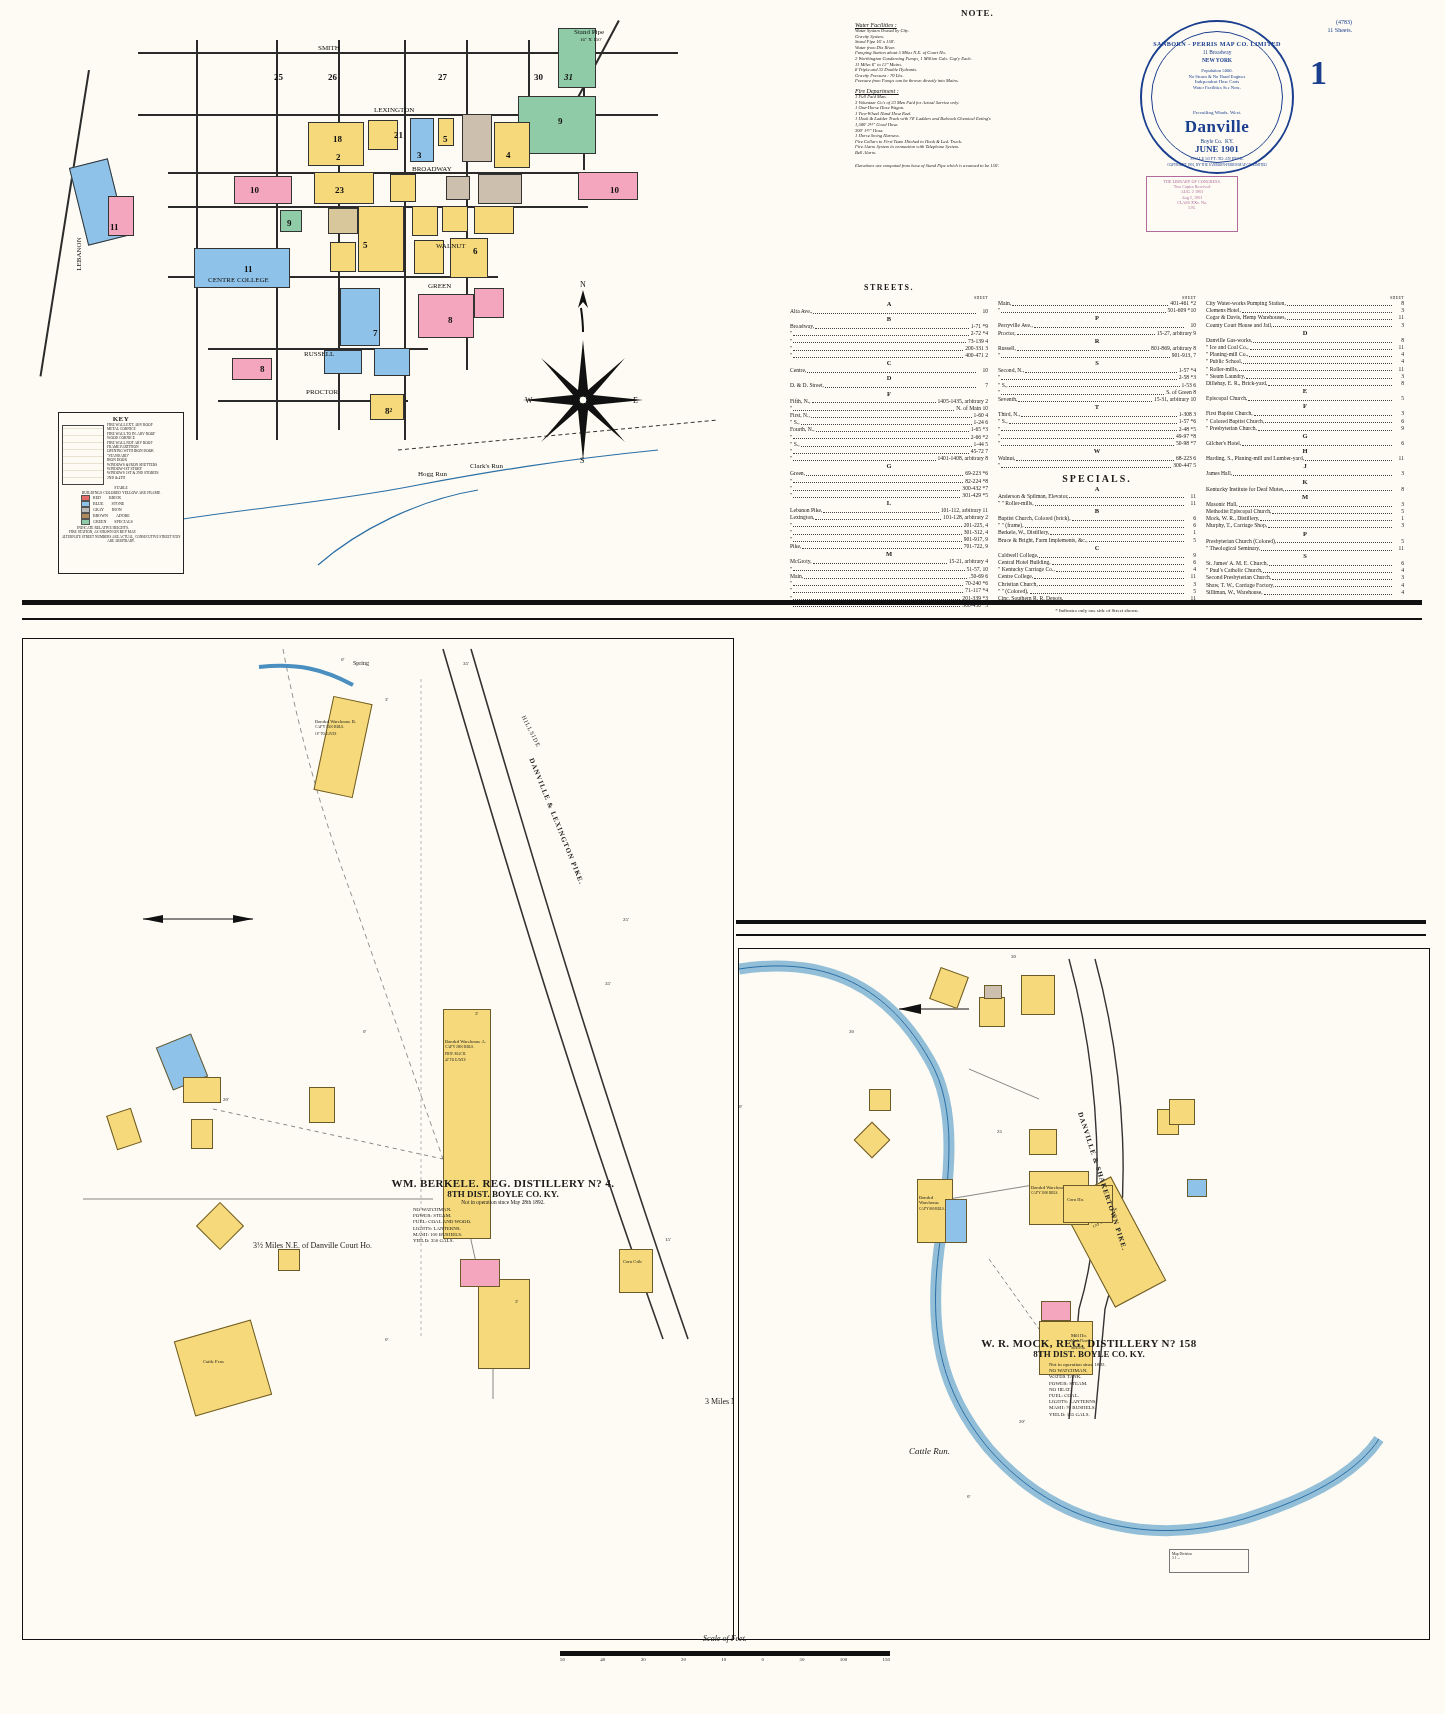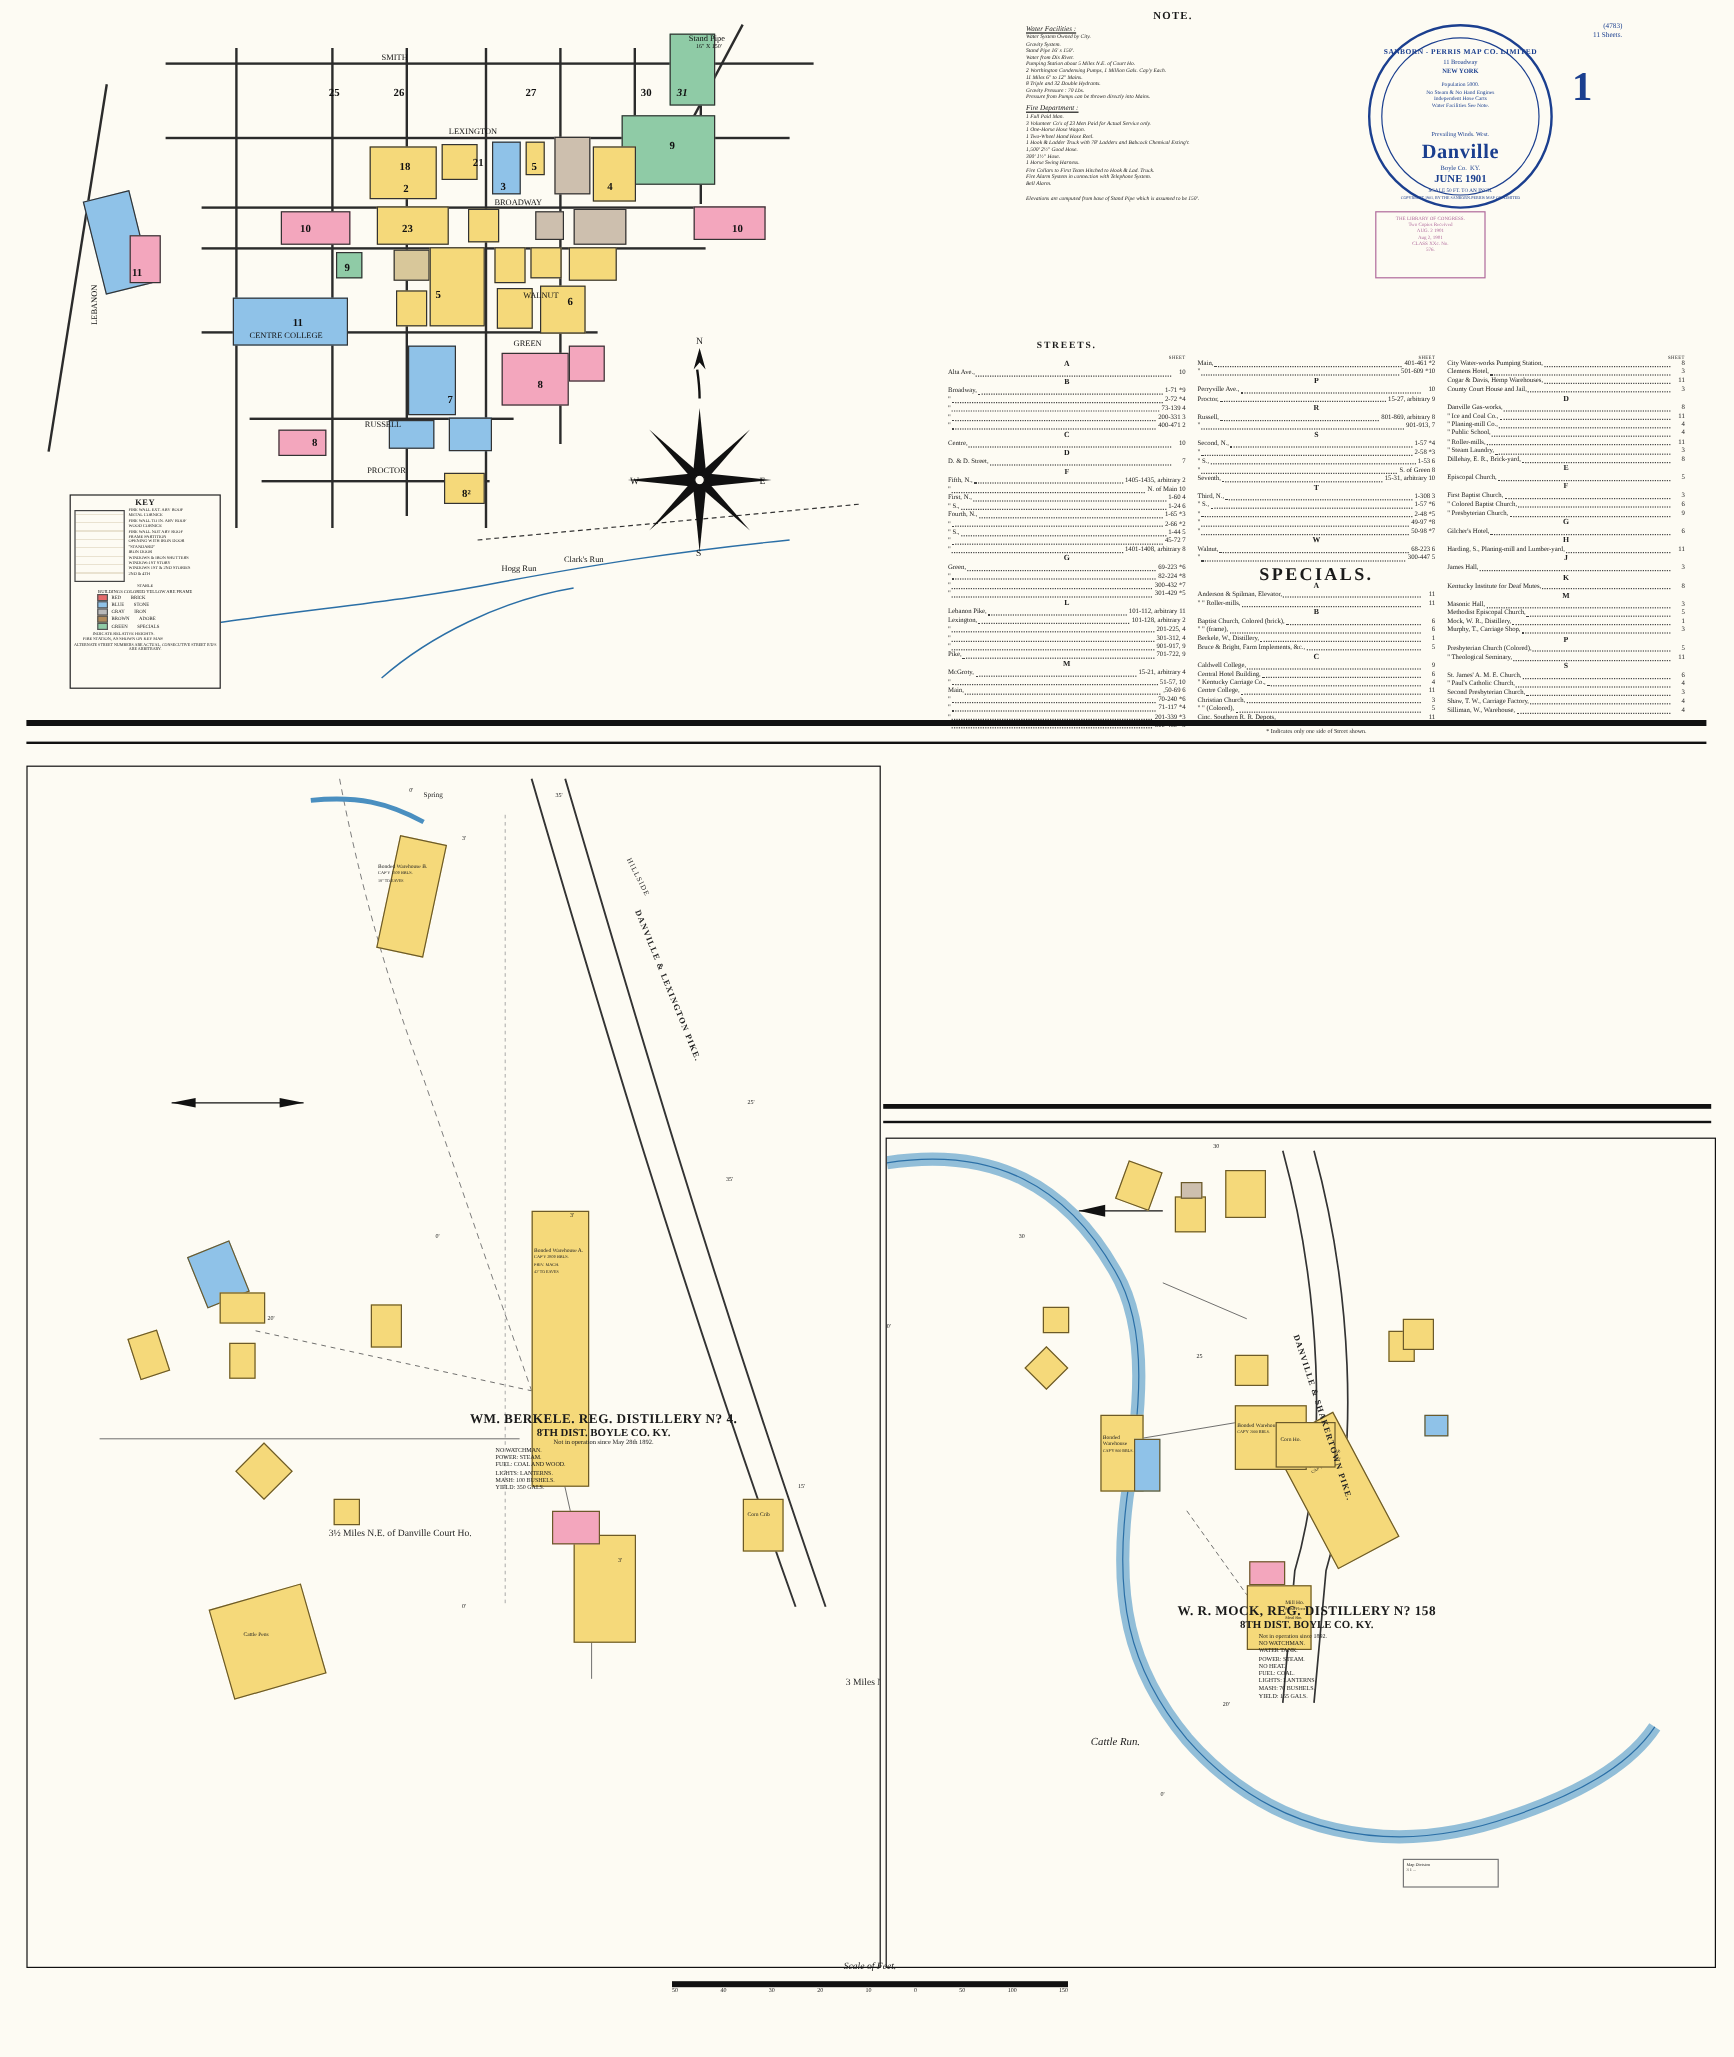--- a/index.html
+++ b/index.html
@@ -612,21 +612,21 @@
           <div class="ie">
             <span class="nm">Walnut,</span>
             <span class="dots"></span>
             <span class="pg">68-223  6</span>
           </div>
           <div class="ie">
             <span class="nm">"</span>
             <span class="dots"></span>
             <span class="pg">300-447  5</span>
           </div>
-          <div class="alpha" style="font-size: 15px; letter-spacing: 2px; margin: 5px 0px 2px;">SPECIALS.</div>
+          <div class="alpha" style="font-size: 10px; letter-spacing: 2px; margin: 5px 0px 2px;">SPECIALS.</div>
           <div class="alpha">A</div>
           <div class="ie">
             <span class="nm">Anderson &amp; Spilman, Elevator,</span>
             <span class="dots"></span>
             <span class="pg">11</span>
           </div>
           <div class="ie">
             <span class="nm">"        "    Roller-mills,</span>
             <span class="dots"></span>
             <span class="pg">11</span>
@@ -930,21 +930,21 @@
       <div class="t-note" id="berkele-notes" style="margin-left:90px;margin-top:2px;">
           <div>NO WATCHMAN.</div>
           <div>POWER: STEAM.</div>
           <div>FUEL: COAL AND WOOD.</div>
           <div>LIGHTS: LANTERNS.</div>
           <div>MASH: 100 BUSHELS.</div>
           <div>YIELD: 350 GALS.</div>
         </div>
     </div>
 
-    <div class="blbl" style="left:230px;top:636px;text-align:right;width:140px;font-size:8px;">3½ Miles N.E. of Danville Court Ho.</div>
+    <div class="blbl" style="left:230px;top:604px;text-align:left;width:140px;font-size:8px;">3½ Miles N.E. of Danville Court Ho.</div>
     <div class="blbl" style="left:660px;top:760px;text-align:center;width:150px;font-size:8px;">3 Miles N. of Danville Court Ho.</div>
   </div>
 
   <div class="abs" style="left:700px;top:1400px;width:200px;text-align:center;font-size:9px;line-height:13px;">
     <span>3 Miles N. of Danville Court Ho.</span>
   </div>
 
   <div class="panel" id="p2">
     <svg class="abs" style="left:0;top:0;" width="690" height="690">
       <path d="M0,20 C90,6 150,40 190,110 C220,160 210,230 200,300 C190,380 200,440 250,500 C320,580 420,600 520,565 C580,545 620,520 640,490" stroke="#6ea9cf" fill="none" stroke-width="11" opacity=".75"></path>

